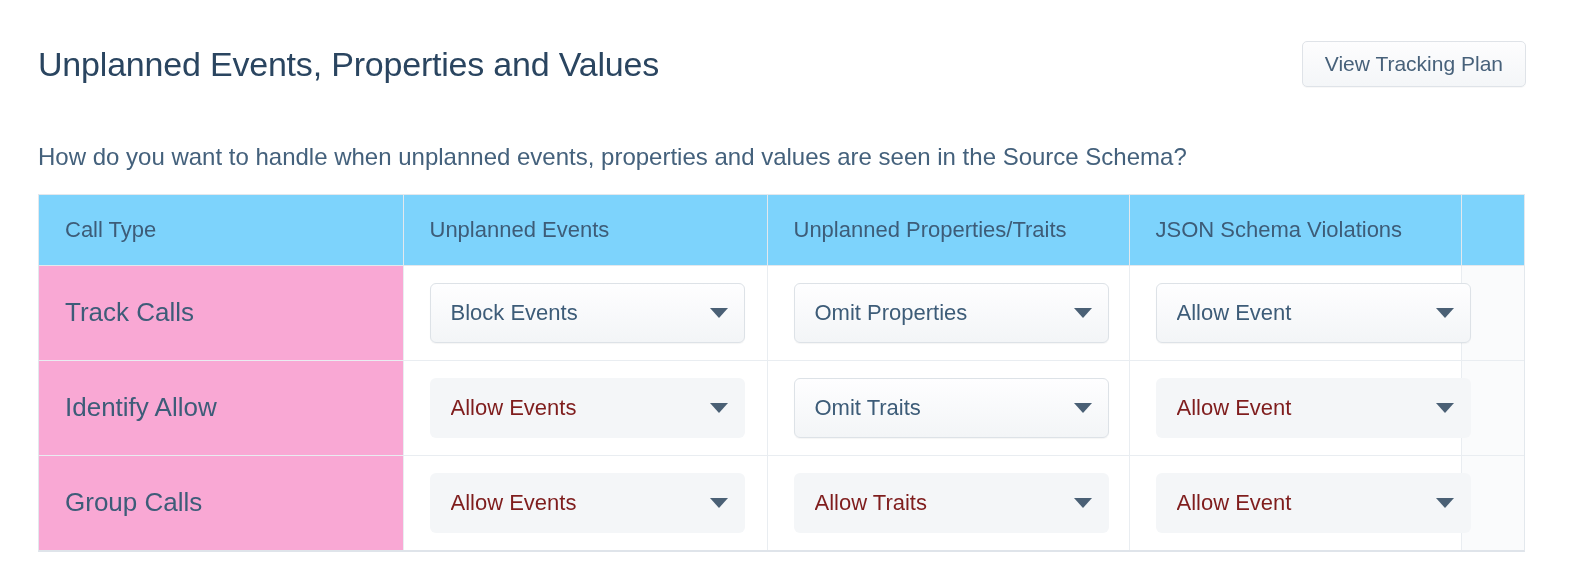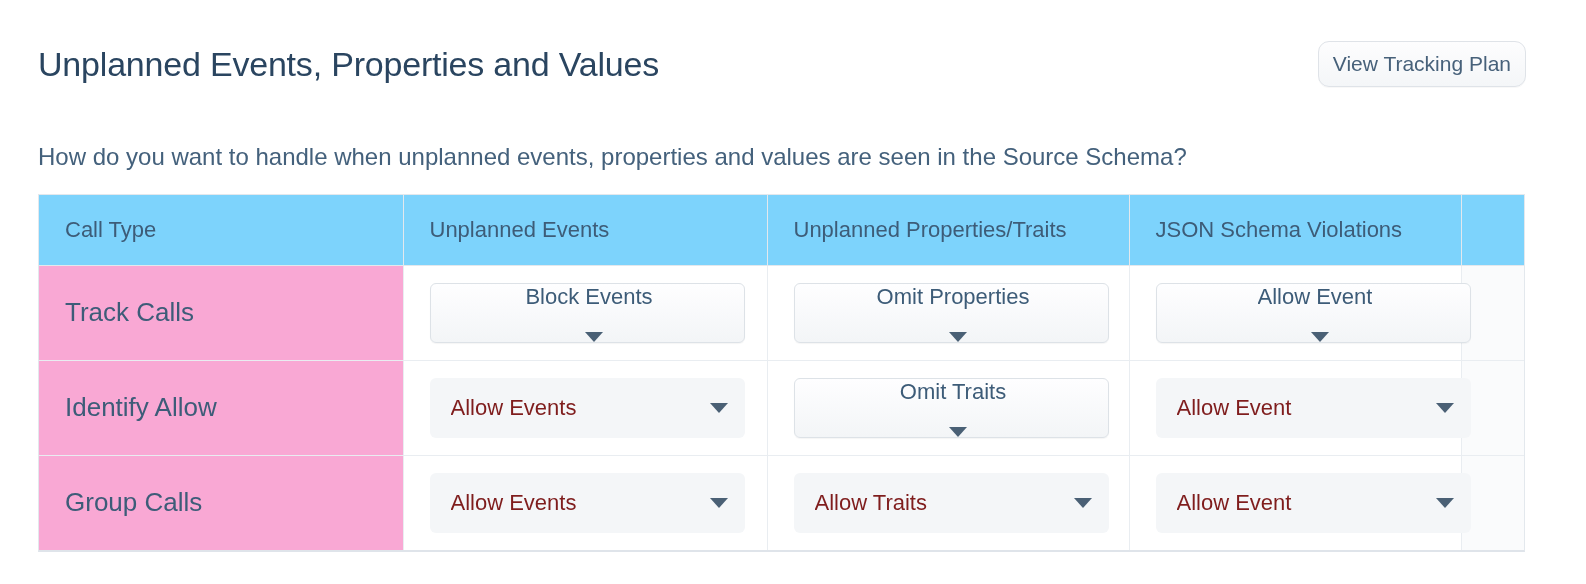--- a/index.html
+++ b/index.html
@@ -40,27 +40,27 @@
     color: #2a4560;
     letter-spacing: -0.2px;
     line-height: 44px;
     white-space: nowrap;
   }
   .view-plan-btn {
     display: inline-flex;
     align-items: center;
     justify-content: center;
     height: 46px;
-    padding: 0 14px;
+    padding: 0 22px;
     font-size: 21px;
     font-family: "Liberation Sans", sans-serif;
     color: #47617a;
     background: linear-gradient(180deg, #fdfdfe 0%, #f4f6f8 100%);
     border: 1px solid #dfe3e8;
-    border-radius: 11px;
+    border-radius: 5px;
     cursor: pointer;
     white-space: nowrap;
     box-shadow: 0 1px 0 rgba(22,29,37,0.03);
   }
 
   
   .subtitle {
     position: absolute;
     left: 38px;
     top: 140px;
@@ -138,21 +138,20 @@
     border-radius: 6px;
     font-size: 22px;
     cursor: pointer;
     user-select: none;
   }
   .dropdown.enabled {
     background: linear-gradient(180deg, #fefeff 0%, #f3f5f7 100%);
     border: 1px solid #dde2e7;
     color: #3d5c78;
     box-shadow: 0 1px 1px rgba(22,29,37,0.04);
-    flex-direction: column;
   }
   .dropdown.disabled {
     background: #f4f6f8;
     border: 1px solid transparent;
     color: #7f1d1d;
   }
   .dropdown .dd-label {
     flex: 1 1 auto;
     white-space: nowrap;
     overflow: hidden;

